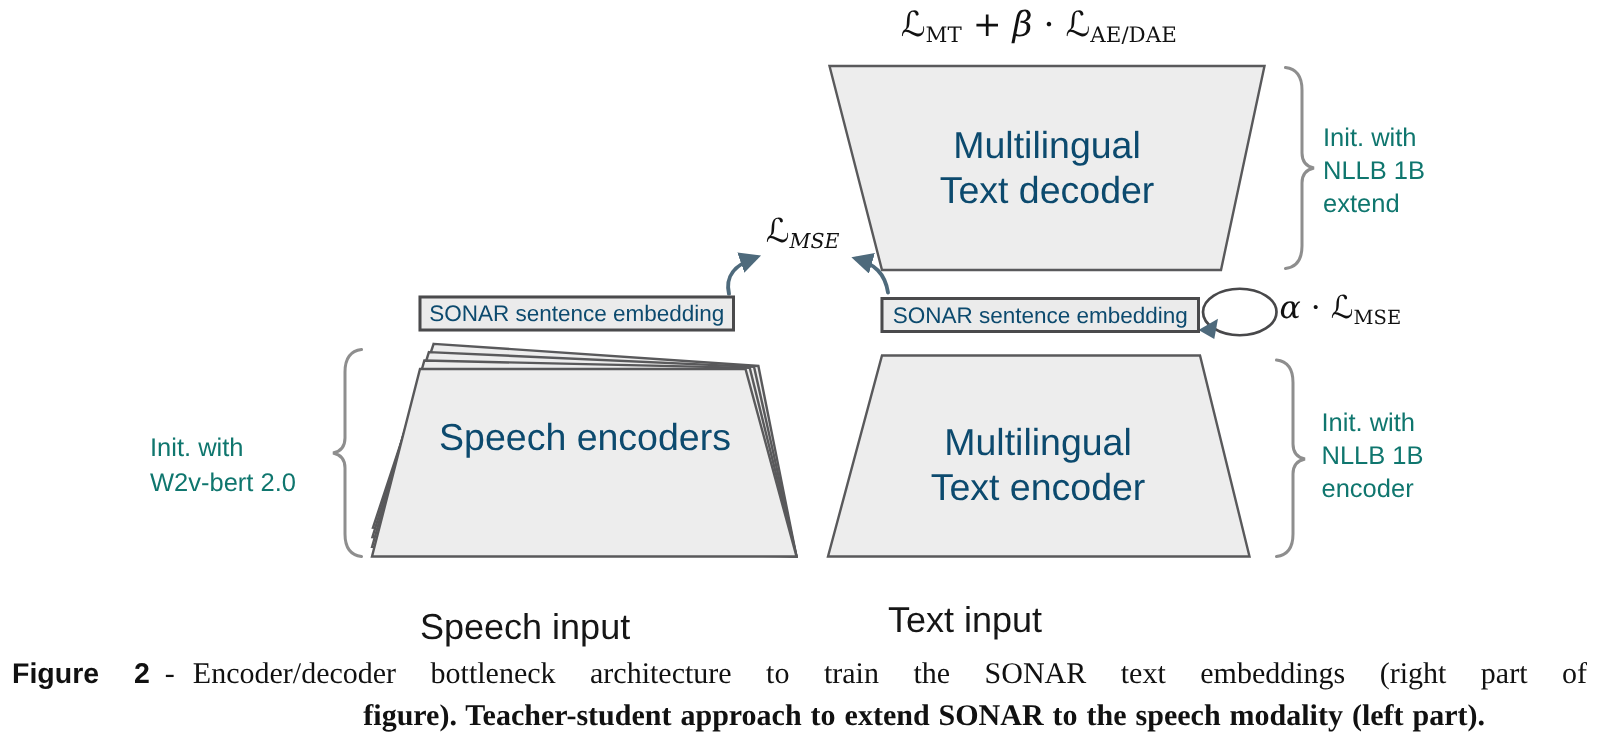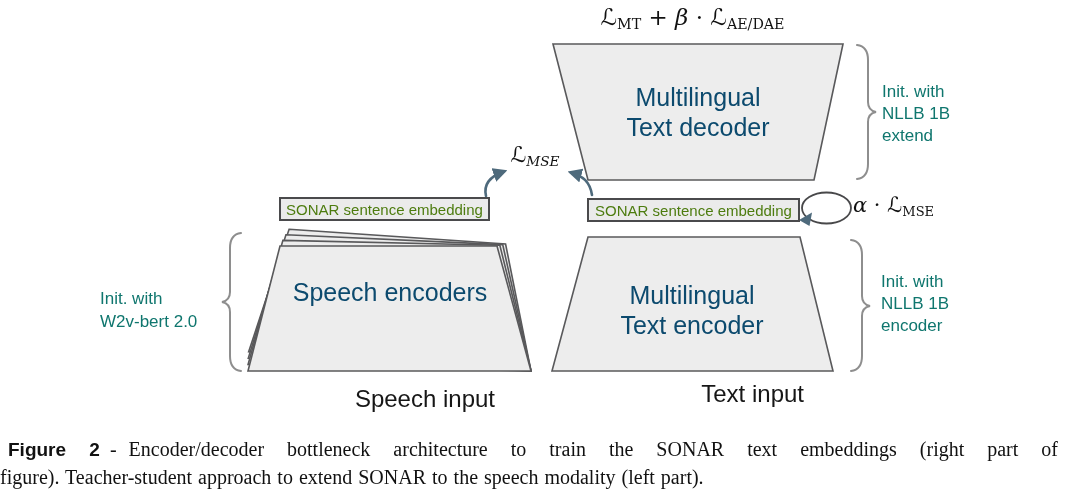--- a/index.html
+++ b/index.html
@@ -18,39 +18,39 @@
   .loss-right{left:853px;top:191px;font-size:21px;line-height:29px;}
 
   
   .blocklabel{font-size:25px;line-height:30px;text-align:center;color:#0c4a6e;}
   .decoder-label{left:555px;top:82px;width:286px;}
   .encoder-label{left:549px;top:280px;width:286px;}
   .speech-label{left:270px;top:277px;width:240px;}
 
   
   .embed-box{height:24px;box-sizing:border-box;background:#ebebeb;border:2px solid #4a4a4c;
-             display:flex;align-items:center;justify-content:center;font-size:15px;color:#4d7c0f;}
+             display:flex;align-items:center;justify-content:center;font-size:15px;color:#0c4a6e;}
   .embed-left{left:279px;top:197px;width:211px;}
   .embed-right{left:587px;top:198px;width:213px;}
 
   
   .annot{font-size:17px;line-height:22px;color:#0f766e;}
   .annot-decoder{left:882px;top:81px;}
   .annot-encoder{left:881px;top:271px;}
   .annot-speech{left:100px;top:287px;line-height:23px;}
 
   
-  .inputlabel{font-size:24px;color:#161616;text-align:right;}
+  .inputlabel{font-size:24px;color:#161616;text-align:left;margin-top:20px;}
   .input-speech{left:280px;top:385px;width:215px;}
   .input-text{left:592px;top:380px;width:212px;}
 
   
   .caption{font-family:"Liberation Serif","DejaVu Serif",serif;color:#111;font-size:20px;word-spacing:1px;}
   .caption-line1{left:8px;top:438px;width:1050px;text-align:justify;text-align-last:justify;}
-  .caption-line2{left:0px;top:466px;width:990px;text-align:left;}
+  .caption-line2{left:0px;top:466px;width:990px;text-align:right;font-weight:bold;}
   .figlabel{font-family:"Liberation Sans","DejaVu Sans",sans-serif;font-weight:bold;font-size:19px;}
   .capsep{margin:0 12px 0 10px;}
 </style>
 </head>
 <body>
 
 <div class="stage">
 
   <svg class="shapes" viewBox="0 0 1068 498">
     <defs>

